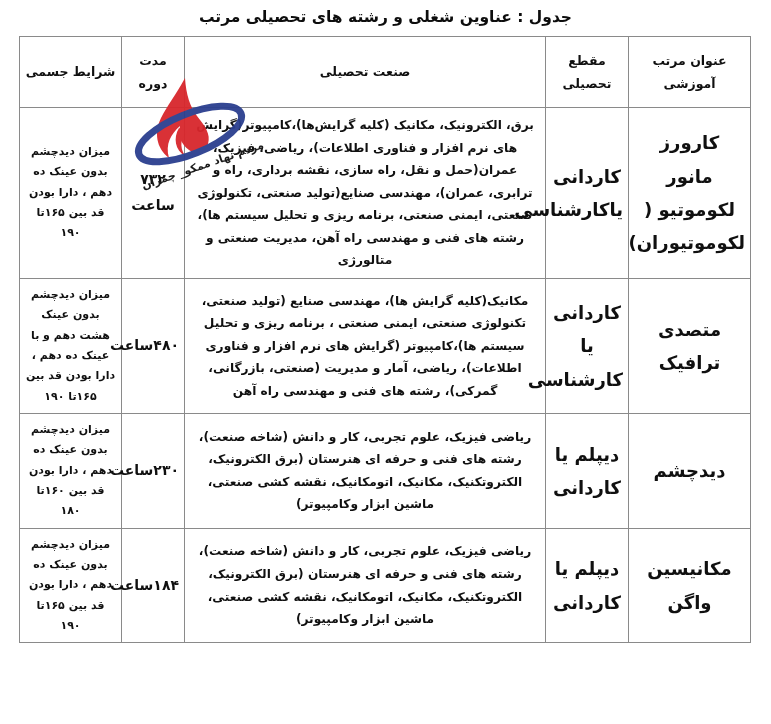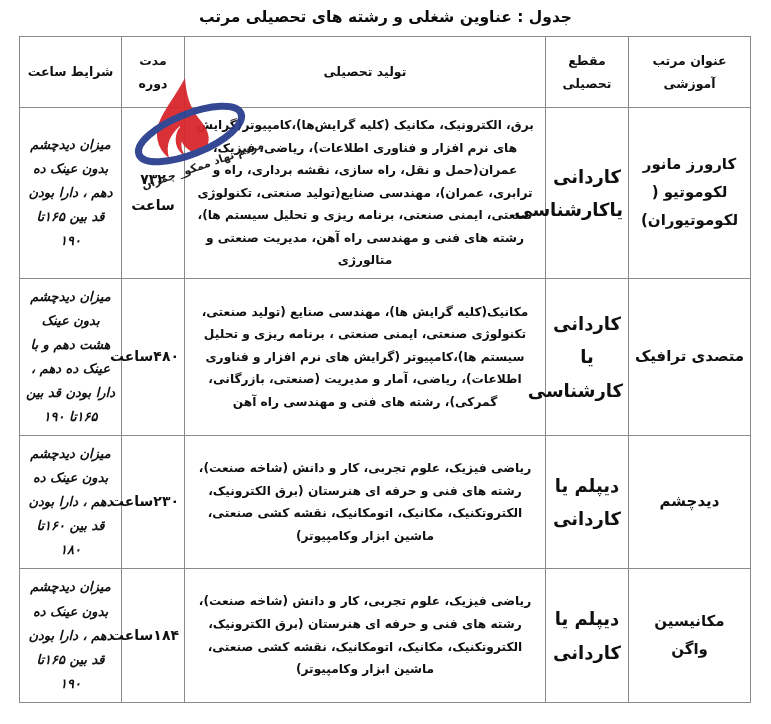--- a/index.html
+++ b/index.html
@@ -74,25 +74,25 @@
     padding: 4px 4px;
   }
 
   
   col.c-title    { width: 122px; }
   col.c-level    { width: 83px;  }
   col.c-field    { width: 361px; }
   col.c-dur      { width: 63px;  }
   col.c-phys     { width: 102px; }
 
-  td.cell-title  { font-size: 15px; line-height: 2.0; }
+  td.cell-title  { font-size: 18px; line-height: 2.0; }
   td.cell-level  { font-size: 18px; line-height: 1.9; }
   td.cell-field  { font-size: 12.2px; line-height: 2.05; padding: 8px 10px; }
   td.cell-dur    { font-size: 14px; line-height: 1.9; }
-  td.cell-phys   { font-size: 13px; line-height: 2.0; padding: 8px 6px; font-style: italic; }
+  td.cell-phys   { font-size: 11px; line-height: 2.0; padding: 8px 6px; }
 
   
   .watermark {
     position: absolute;
     top: 72px;
     right: 513px;
     width: 135px;
     height: 120px;
     pointer-events: none;
     opacity: 0.95;
@@ -126,23 +126,23 @@
         <col class="c-title">
         <col class="c-level">
         <col class="c-field">
         <col class="c-dur">
         <col class="c-phys">
       </colgroup>
       <thead>
         <tr>
           <th>عنوان مرتب آموزشی</th>
           <th>مقطع تحصیلی</th>
-          <th>تولید تحصیلی</th>
+          <th>صنعت تحصیلی</th>
           <th>مدت دوره</th>
-          <th>شرایط ساعت</th>
+          <th>شرایط جسمی</th>
         </tr>
       </thead>
       <tbody>
         <tr>
           <td class="cell-title">کارورز مانور لکوموتیو ( لکوموتیوران)</td>
           <td class="cell-level">کاردانی یاکارشناسی</td>
           <td class="cell-field">برق، الکترونیک، مکانیک (کلیه گرایش‌ها)،کامپیوتر(گرایش های نرم افزار و فناوری اطلاعات)، ریاضی، فیزیک، عمران(حمل و نقل، راه سازی، نقشه برداری، راه و ترابری، عمران)، مهندسی صنایع(تولید صنعتی، تکنولوژی صنعتی، ایمنی صنعتی، برنامه ریزی و تحلیل سیستم ها)، رشته های فنی و مهندسی راه آهن، مدیریت صنعتی و متالورژی</td>
           <td class="cell-dur">۷۳۲ ساعت</td>
           <td class="cell-phys">میزان دیدچشم بدون عینک ده دهم ، دارا بودن قد بین ۱۶۵تا ۱۹۰</td>
         </tr>

